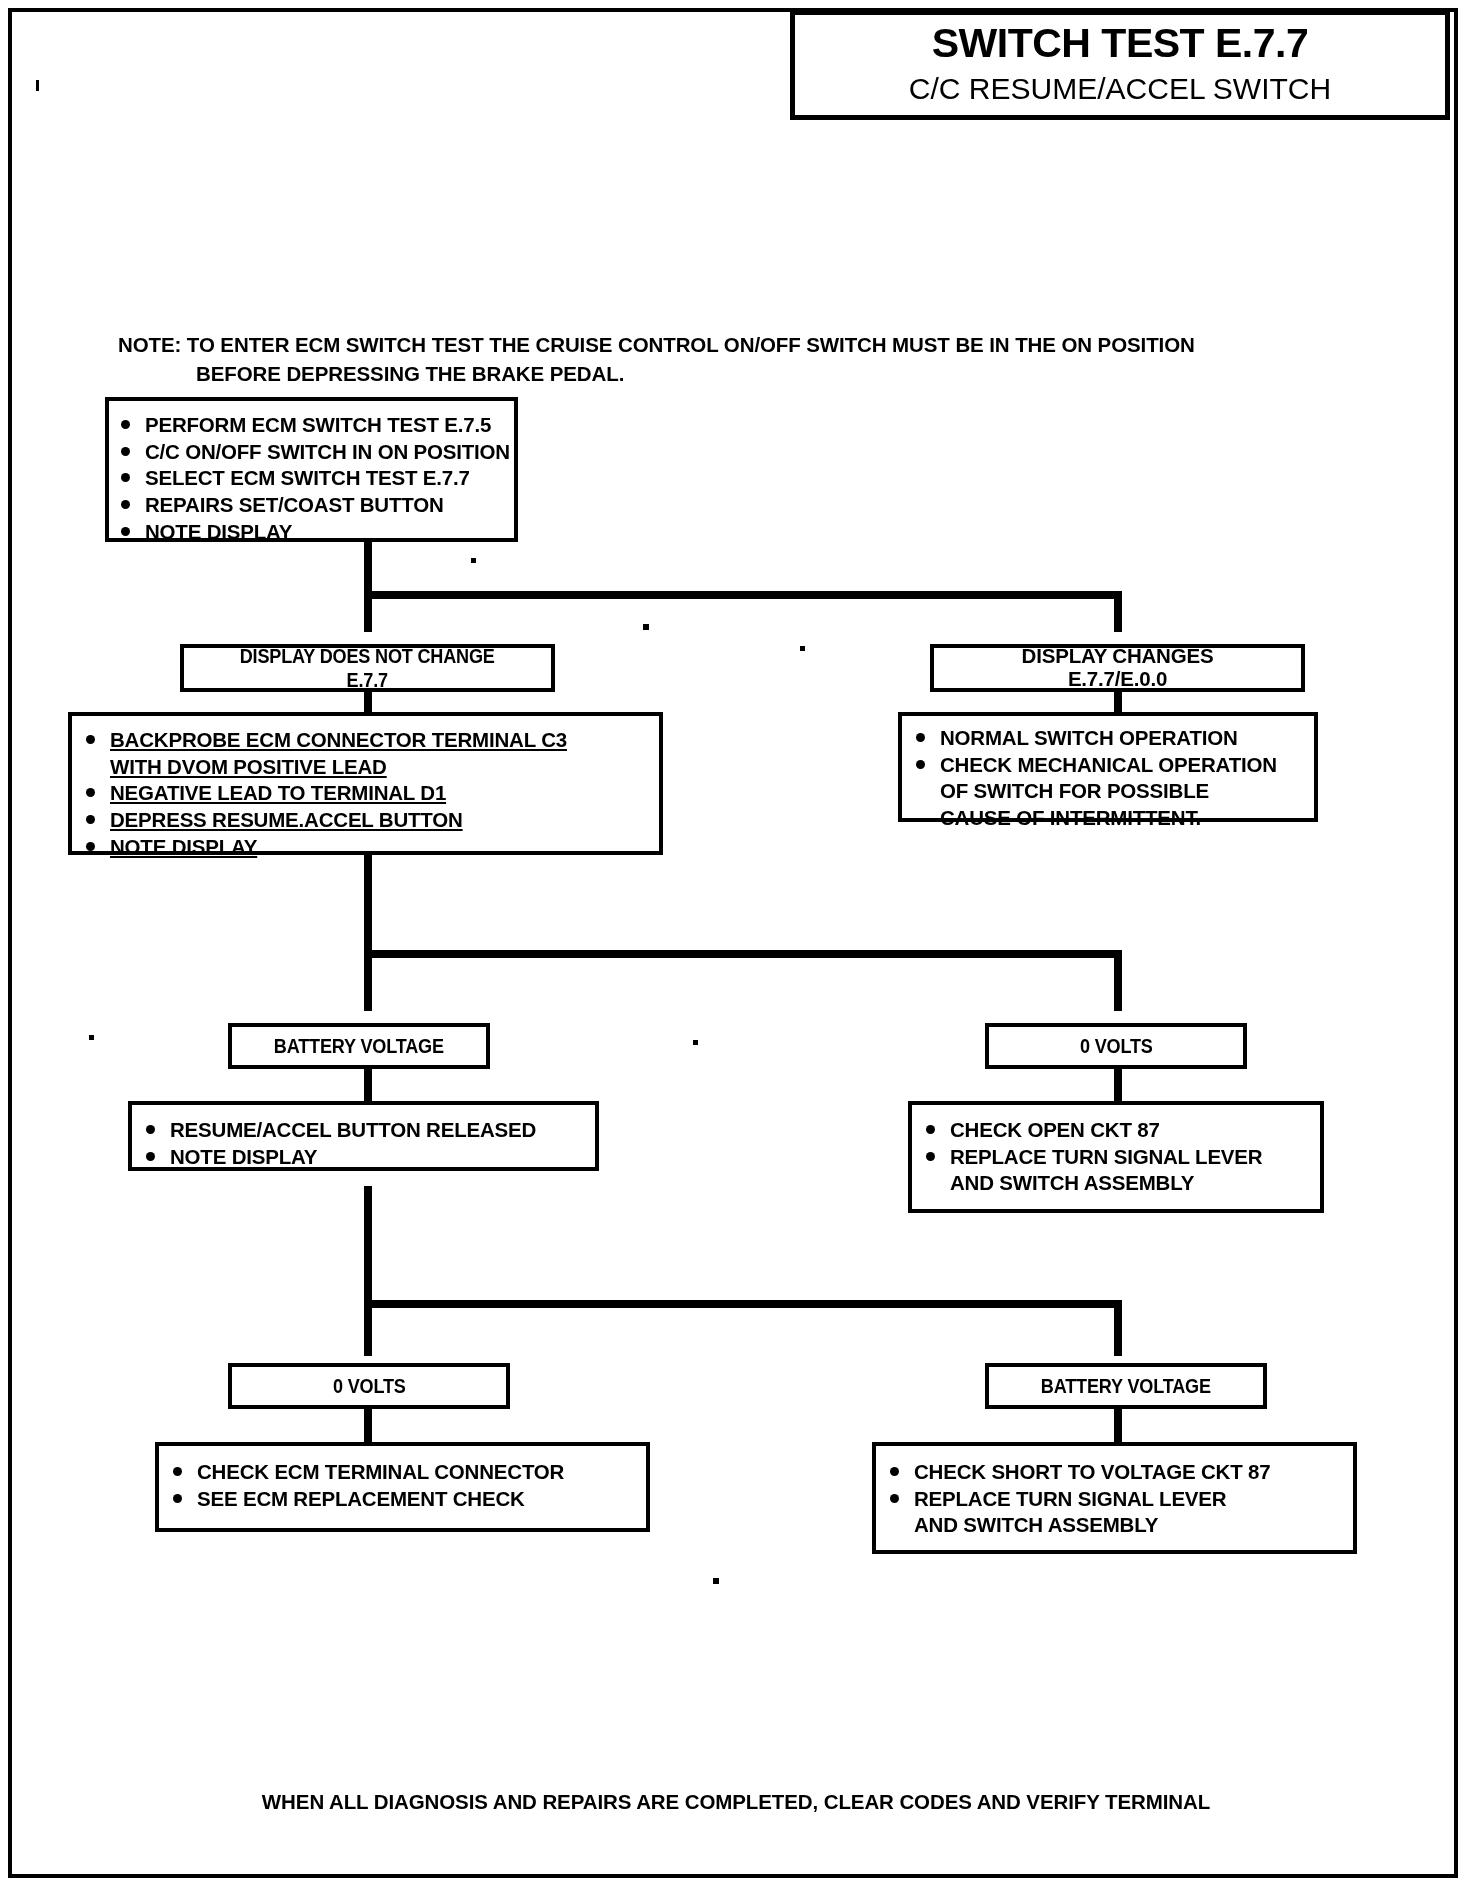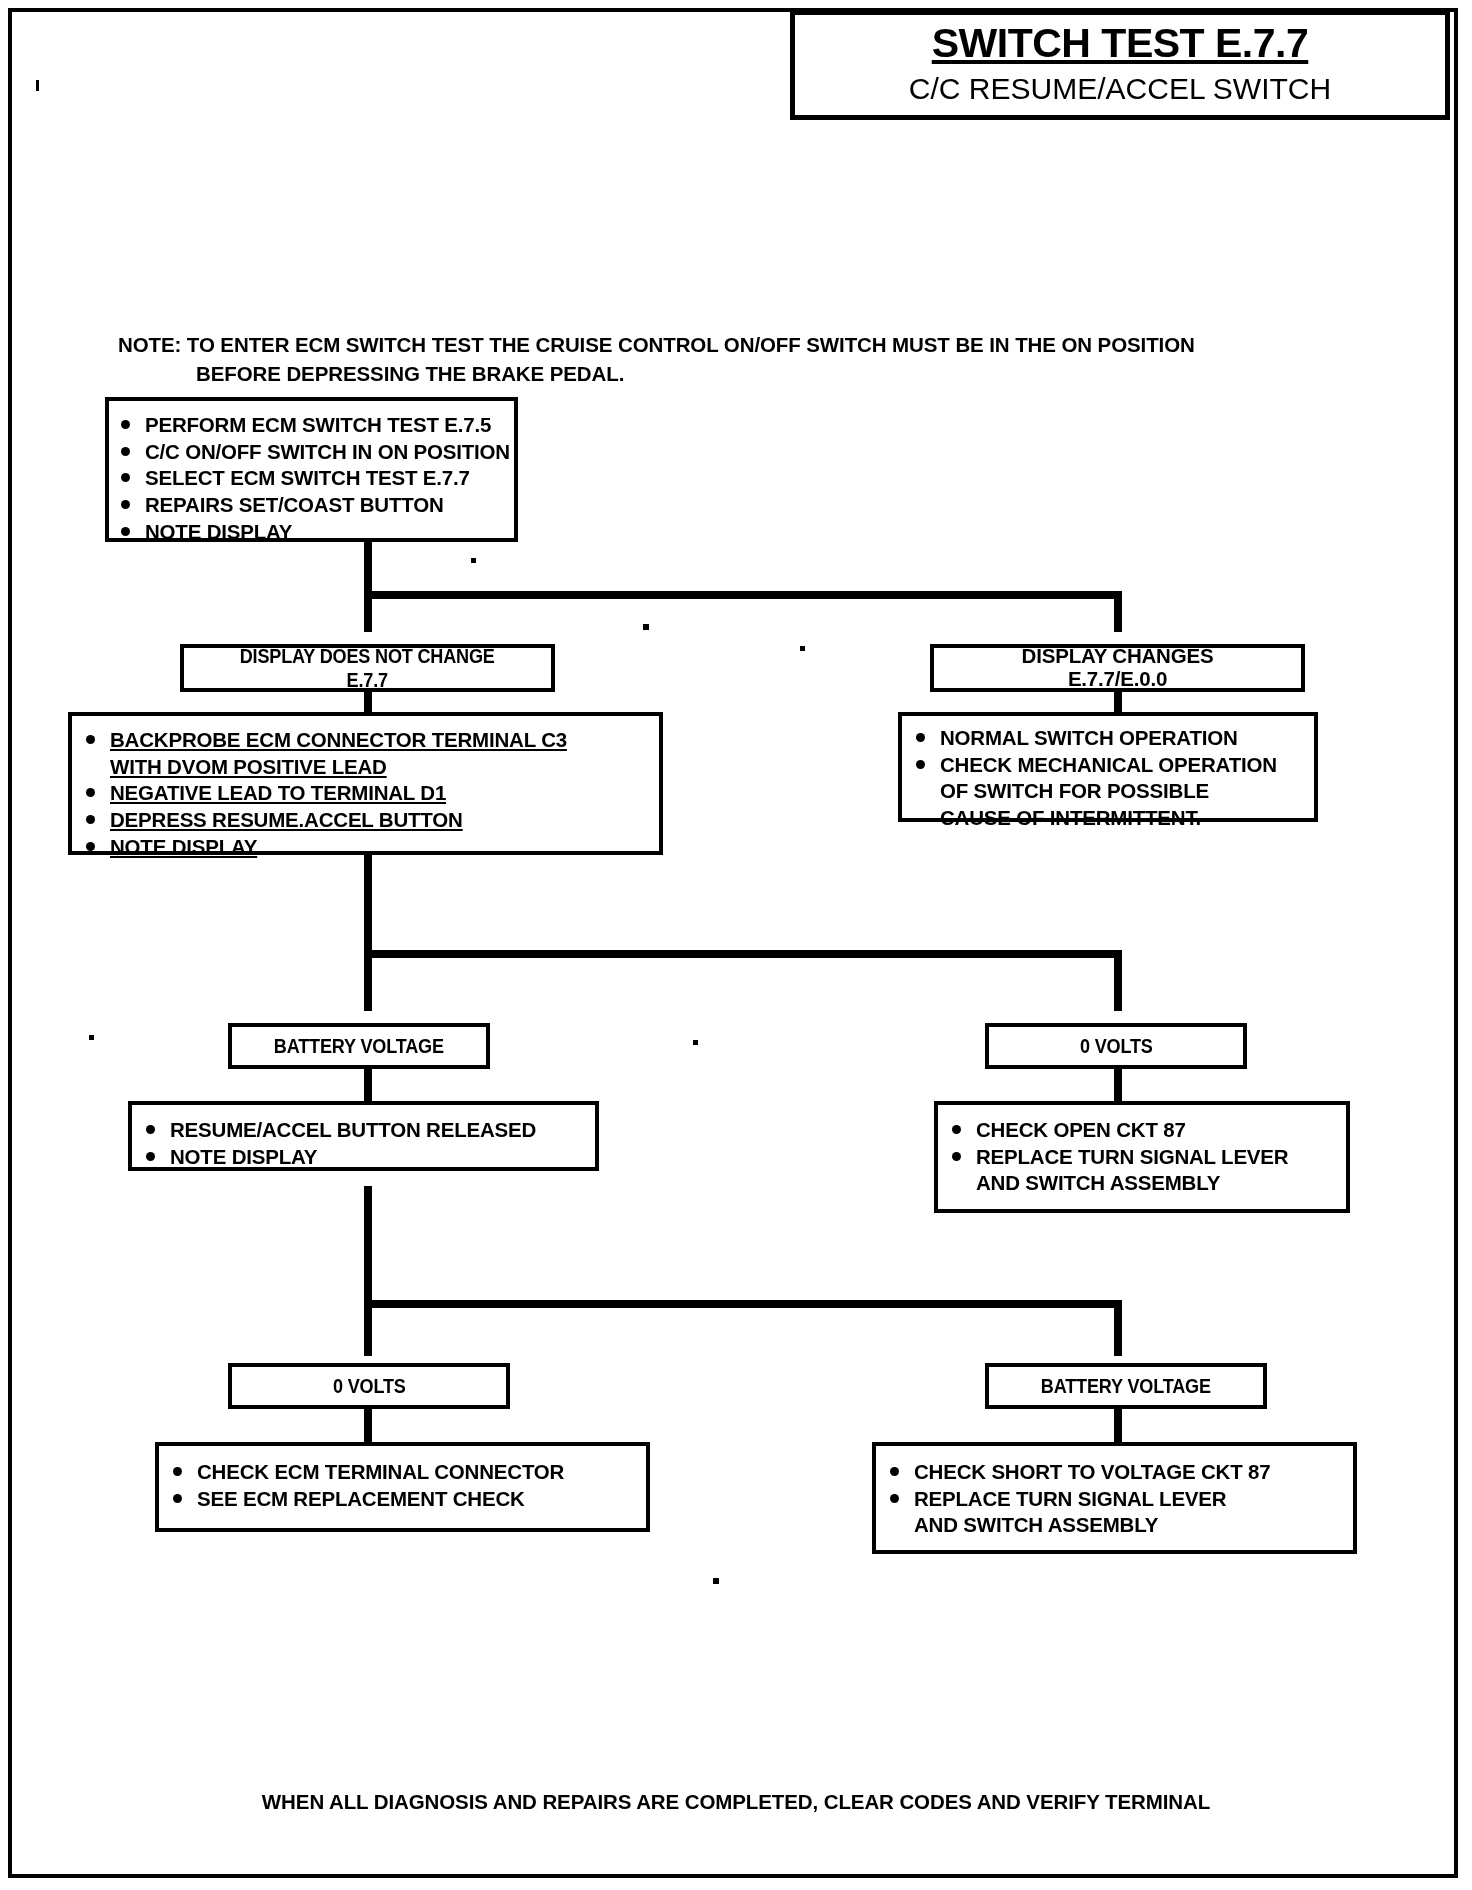--- a/index.html
+++ b/index.html
@@ -25,21 +25,20 @@
     border:5px solid #000;
     box-sizing:border-box;
     background:#fff;
     text-align:center;
   }
   #header-title{
     font-size:41px;font-weight:bold;
     letter-spacing:-0.5px;
     line-height:1;
     margin-top:8px;
-    text-decoration:underline;
   }
   #header-sub{
     font-size:30px;font-weight:normal;
     line-height:1;
     margin-top:10px;
   }
   
   #note{
     position:absolute;
     left:118px;top:330px;
@@ -195,21 +194,21 @@
   <div class="box label-box narrowfont" style="left:985px;top:1011px;width:262px;height:46px;">
     <span class="txt">0 VOLTS</span>
   </div>
 
   <div class="box" style="left:128px;top:1101px;width:471px;height:70px;">
     <ul class="blist" style="margin:12px 0 0 8px;">
       <li>RESUME/ACCEL BUTTON RELEASED</li>
       <li>NOTE DISPLAY</li>
     </ul>
   </div>
-  <div class="box" style="left:934px;top:1101px;width:416px;height:112px;">
+  <div class="box" style="left:908px;top:1101px;width:416px;height:112px;">
     <ul class="blist" style="margin:12px 0 0 8px;">
       <li>CHECK OPEN CKT 87</li>
       <li>REPLACE TURN SIGNAL LEVER
 AND SWITCH ASSEMBLY</li>
     </ul>
   </div>
 
   <div class="box label-box narrowfont" style="left:228px;top:1351px;width:282px;height:46px;">
     <span class="txt">0 VOLTS</span>
   </div>

